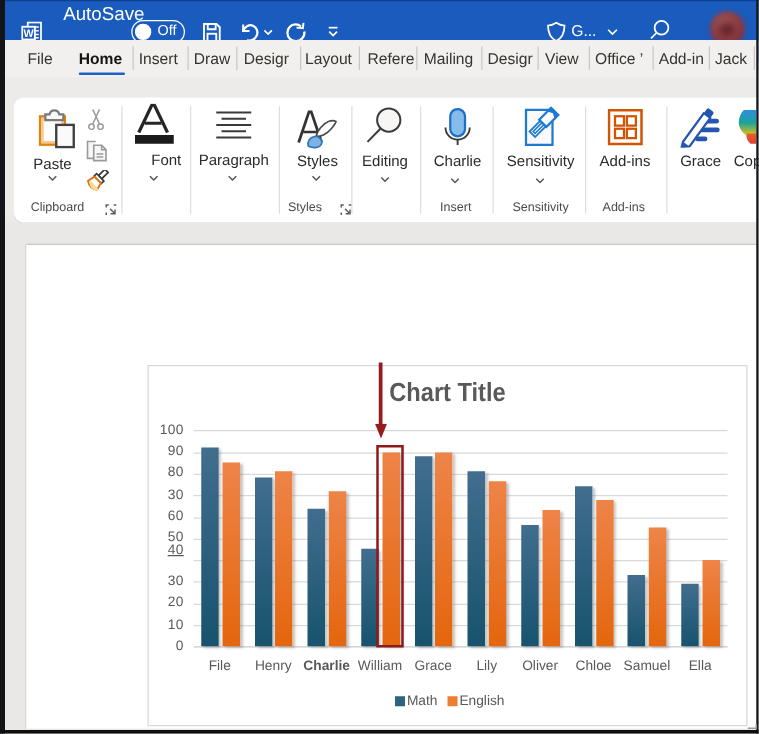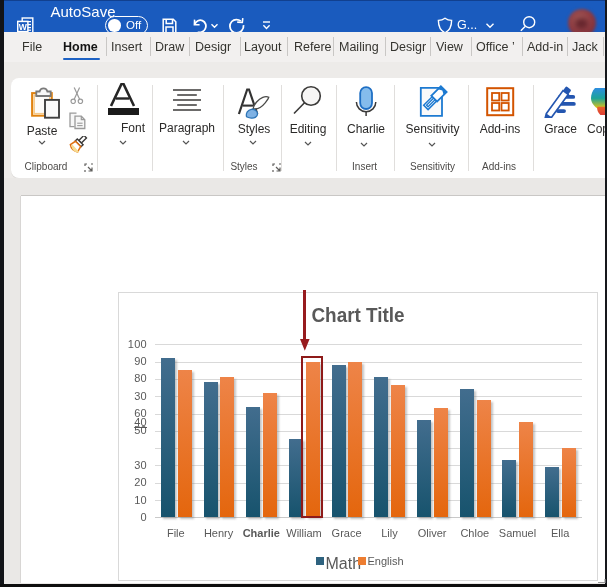--- a/index.html
+++ b/index.html
@@ -295,21 +295,21 @@
   <div id="chart">
       <div class="grid" style="top:517.3px;background:#C9C9C9;"></div>
       <div class="ylab" style="left:117px;top:511.8px;">0</div>
       <div class="grid" style="top:500.0px;"></div>
       <div class="ylab" style="left:117px;top:494.5px;">10</div>
       <div class="grid" style="top:482.7px;"></div>
       <div class="ylab" style="left:117px;top:477.2px;">20</div>
       <div class="grid" style="top:465.4px;"></div>
       <div class="ylab" style="left:117px;top:459.9px;">30</div>
       <div class="grid" style="top:448.1px;"></div>
-      <div class="ylab" style="left:117px;top:417px;text-decoration:underline;">40</div>
+      <div class="ylab" style="left:117px;top:435px;text-decoration:underline;">40</div>
       <div class="grid" style="top:430.8px;"></div>
       <div class="ylab" style="left:117px;top:425.3px;">50</div>
       <div class="grid" style="top:413.5px;"></div>
       <div class="ylab" style="left:117px;top:408.0px;">60</div>
       <div class="grid" style="top:396.2px;"></div>
       <div class="ylab" style="left:117px;top:390.7px;">30</div>
       <div class="grid" style="top:378.9px;"></div>
       <div class="ylab" style="left:117px;top:373.4px;">80</div>
       <div class="grid" style="top:361.6px;"></div>
       <div class="ylab" style="left:117px;top:356.1px;">90</div>
@@ -340,21 +340,21 @@
       <div class="bar be" style="left:476.6px;top:399.7px;height:117.6px;"></div>
       <div class="xlab" style="left:474.8px;">Chloe</div>
       <div class="bar bm" style="left:502.4px;top:460.2px;height:57.1px;"></div>
       <div class="bar be" style="left:519.3px;top:422.1px;height:95.2px;"></div>
       <div class="xlab" style="left:517.5px;">Samuel</div>
       <div class="bar bm" style="left:545.0px;top:467.1px;height:50.2px;"></div>
       <div class="bar be" style="left:561.9px;top:448.1px;height:69.2px;"></div>
       <div class="xlab" style="left:560.1px;">Ella</div>
       <div class="abs" style="left:357.5px;top:303px;transform:translateX(-50%) scaleX(0.9);font-size:21px;font-weight:bold;color:#595959;white-space:nowrap;">Chart Title</div>
       <div class="abs" style="left:316px;top:557px;width:8px;height:8px;background:#2E627F;"></div>
-      <div class="abs" style="left:325.5px;top:555px;font-size:16px;color:#595959;">Math</div>
+      <div class="abs" style="left:325.5px;top:555px;font-size:11px;color:#595959;">Math</div>
       <div class="abs" style="left:358px;top:557px;width:8px;height:8px;background:#ED7D31;"></div>
       <div class="abs" style="left:367.5px;top:555px;font-size:11px;color:#595959;">English</div>
       <div class="abs" style="left:303.3px;top:289.5px;width:2.6px;height:50px;background:#971B1E;"></div>
       <svg class="abs" style="left:299.8px;top:339px" width="10" height="13" viewBox="0 0 10 13">
         <path d="M0 0 L9.6 0 L4.8 11.8 z" fill="#971B1E"></path>
       </svg>
       <div class="abs" style="left:300.7px;top:355.9px;width:22.3px;height:162px;border:2.6px solid #8E1A19;box-sizing:border-box;"></div>
     </div>
 
   <div id="bleft"></div>

